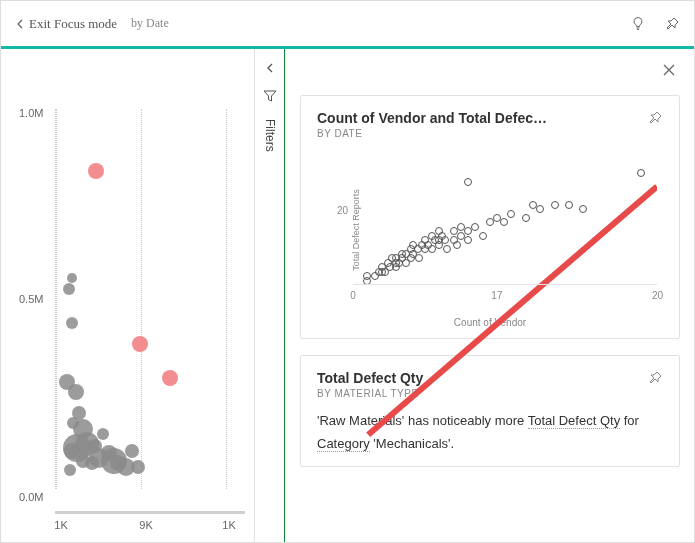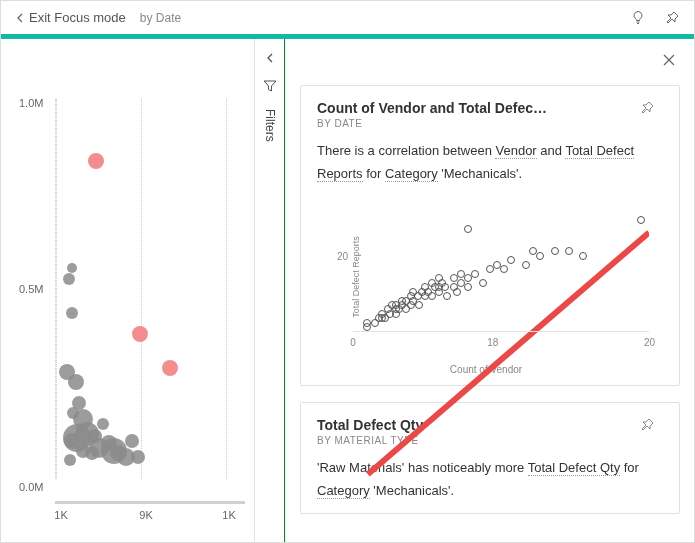--- a/index.html
+++ b/index.html
@@ -1,39 +1,39 @@
 <!DOCTYPE html>
 <html><head>
 <meta charset="utf-8">
 <style>
   * { box-sizing: border-box; margin: 0; padding: 0; }
   body { font-family: "Segoe UI", Arial, sans-serif; background: #fff; color: #252423; width: 695px; height: 543px; overflow: hidden; border: 1px solid #ddd; }
   
-  .header { height: 38px; border-bottom: 5px solid #14b8a6; display: flex; align-items: center; padding: 0 6px; }
+  .header { height: 48px; border-bottom: 3px solid #14b8a6; display: flex; align-items: center; padding: 0 6px; font-family: Liberation Serif, serif; }
   .exit-focus { display: flex; align-items: center; gap: 4px; font-size: 13px; color: #555; cursor: pointer; padding: 4px 8px; }
   .header-title { display: flex; align-items: baseline; gap: 6px; margin-left: 6px; }
   .header-title .main { font-size: 15px; color: #252423; font-weight: 400; }
   .header-title .sub { font-size: 12px; color: #888; }
   .header-icons { margin-left: auto; display: flex; gap: 2px; }
   .icon-btn { width: 32px; height: 32px; display: flex; align-items: center; justify-content: center; cursor: pointer; }
   .icon-btn svg { width: 16px; height: 16px; stroke: #666; }
   
   .body { display: flex; height: calc(100% - 38px); }
   
   .left-pane { width: 284px; position: relative; border-right: 1px solid #15803d; display:flex; }
   .chart-zone { flex:1; position:relative; padding: 30px 4px 0 4px; }
   
   .filters-rail { width: 30px; border-left: 1px solid #e1e1e1; display:flex; flex-direction:column; align-items:center; padding-top:10px; gap:12px; }
   .filters-rail .chevron { cursor:pointer; }
   .filters-rail .label { writing-mode: vertical-rl; font-size:12px; color:#444; }
   
   .right-pane { flex: 1; border-left: 1px solid #eee; position: relative; padding: 10px 14px 0 14px; overflow:hidden; }
   .close-x { position: absolute; top: 14px; right: 18px; cursor:pointer; }
   
-  .card { border:1px solid #e1e1e1; border-radius:2px; margin-top: 36px; padding: 14px 24px 10px 16px; margin-bottom: 16px; }
+  .card { border:1px solid #e1e1e1; border-radius:2px; margin-top: 36px; padding: 14px 16px 10px 16px; margin-bottom: 16px; }
   .card.second { margin-top: 6px; }
   .card-head { display:flex; align-items:flex-start; }
   .card-head .titles .t1 { font-size:14px; font-weight:600; color:#333; }
   .card-head .titles .t2 { font-size:10px; letter-spacing:0.5px; color:#888; margin-top:2px; }
   .pin { margin-left:auto; cursor:pointer; }
   .card-text { font-size:13px; line-height:1.8; color:#333; margin-top:10px; }
   .ul { border-bottom: 1px dotted #999; }
   
   .scatter-zone { height: 170px; margin-top: 6px; position:relative; }
   
@@ -154,23 +154,20 @@
       <div class="card-head">
         <div class="titles">
           <div class="t1">Count of Vendor and Total Defec…</div>
           <div class="t2">BY DATE</div>
         </div>
         <div class="pin">
           <svg width="16" height="16" viewBox="0 0 16 16">
               <path d="M10 2 L14 6 L11 9 L11 12 L8 9 L4 13 L3 12 L7 8 L4 5 L7 5 Z" fill="none" stroke="#888" stroke-width="1"></path>
             </svg>
         </div>
-      </div>
-      <div class="card-text">
-        <span>There is a correlation between </span><span class="ul">Vendor</span><span> and </span><span class="ul">Total Defect Reports</span><span> for </span><span class="ul">Category</span><span> 'Mechanicals'.</span>
       </div>
       <div class="scatter-zone">
         <div class="axis-label-y">Total Defect Reports</div>
         <div class="r-ytick" style="top:38%">20</div>
         <div class="r-plot" id="right-plot">
             <div class="rpt" style="left: 14.4px; top: 129.533px;"></div>
             <div class="rpt" style="left: 14.4px; top: 125.067px;"></div>
             <div class="rpt" style="left: 21.6px; top: 125.067px;"></div>
             <div class="rpt" style="left: 25.92px; top: 120.6px;"></div>
             <div class="rpt" style="left: 28.8px; top: 120.6px;"></div>
@@ -226,21 +223,21 @@
             <div class="rpt" style="left: 201.6px; top: 53.6px;"></div>
             <div class="rpt" style="left: 216px; top: 53.6px;"></div>
             <div class="rpt" style="left: 230.4px; top: 58.0667px;"></div>
             <div class="rpt" style="left: 288px; top: 22.3333px;"></div>
           </div>
         <svg class="trend" preserveAspectRatio="none" viewBox="0 0 100 100">
           <line id="trendline" x1="5" y1="93.33333333333333" x2="100" y2="11.666666666666671"></line>
         </svg>
         <div class="r-xline"></div>
         <div class="r-xtick" style="left:36px">0</div>
-        <div class="r-xtick" style="left:52%">18</div>
+        <div class="r-xtick" style="left:52%">17</div>
         <div class="r-xtick" style="right:0; transform:translateX(0)">20</div>
       </div>
       <div class="axis-label-x">Count of Vendor</div>
     </div>
 
     <div class="card second">
       <div class="card-head">
         <div class="titles">
           <div class="t1">Total Defect Qty</div>
           <div class="t2">BY MATERIAL TYPE</div>

